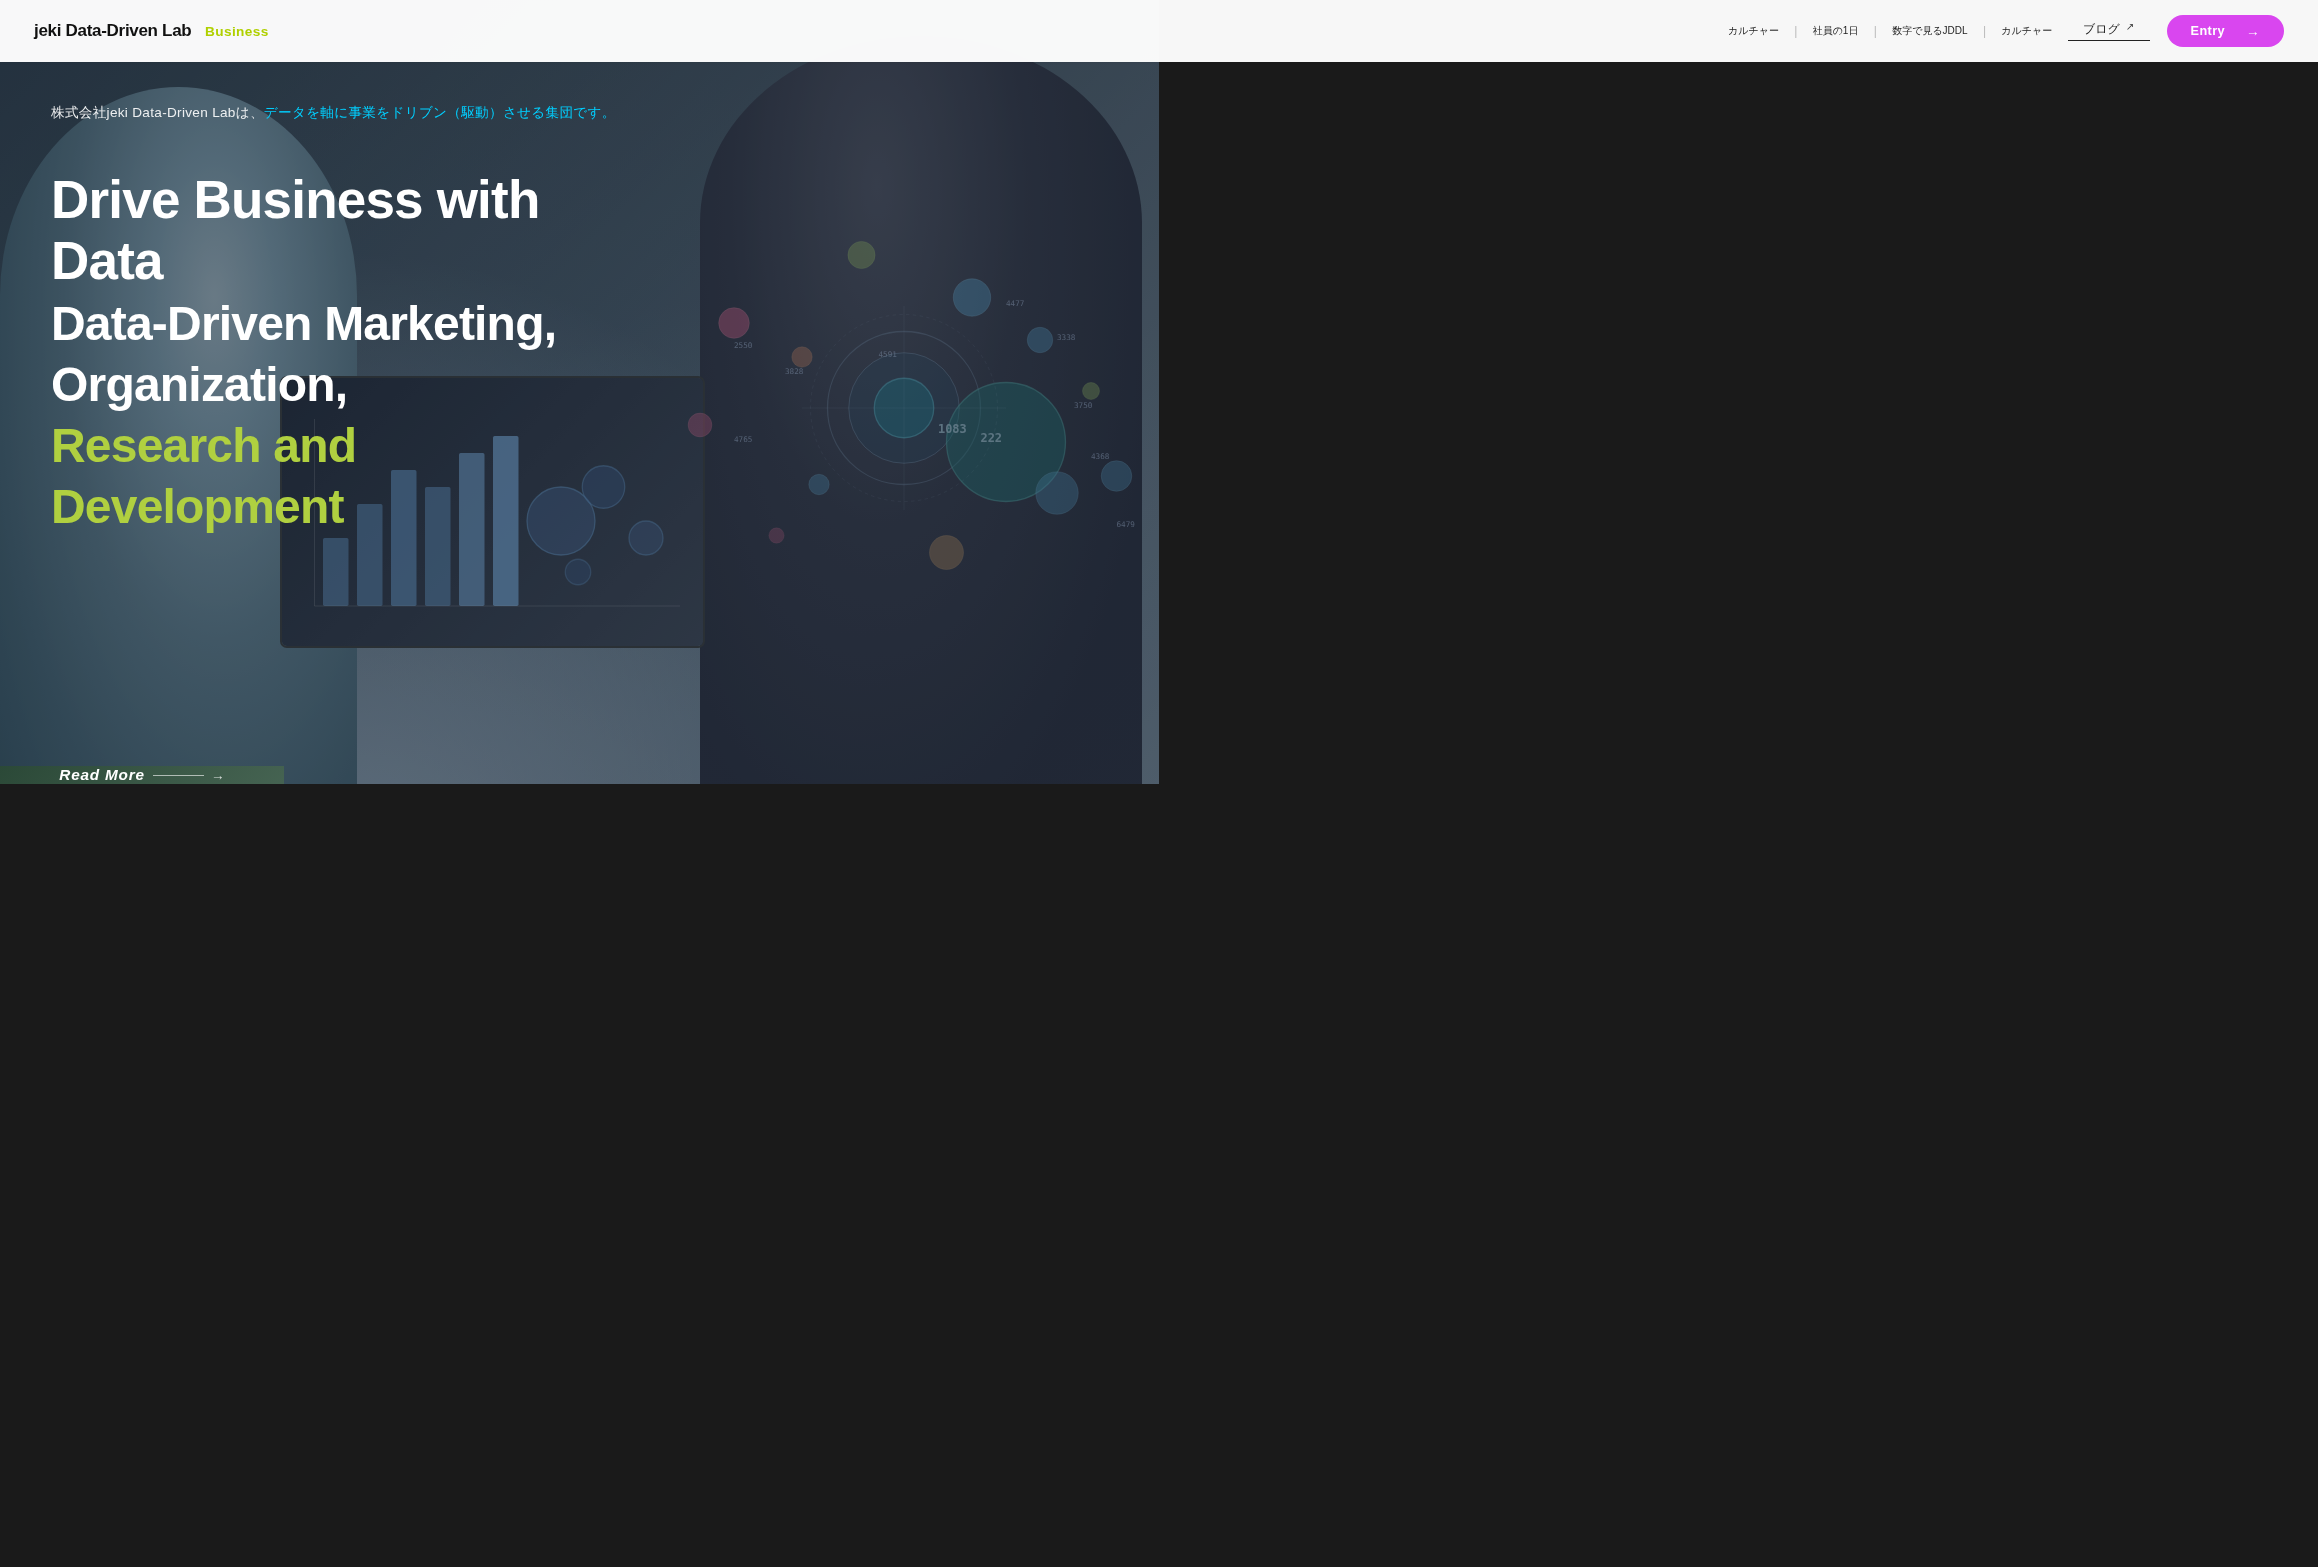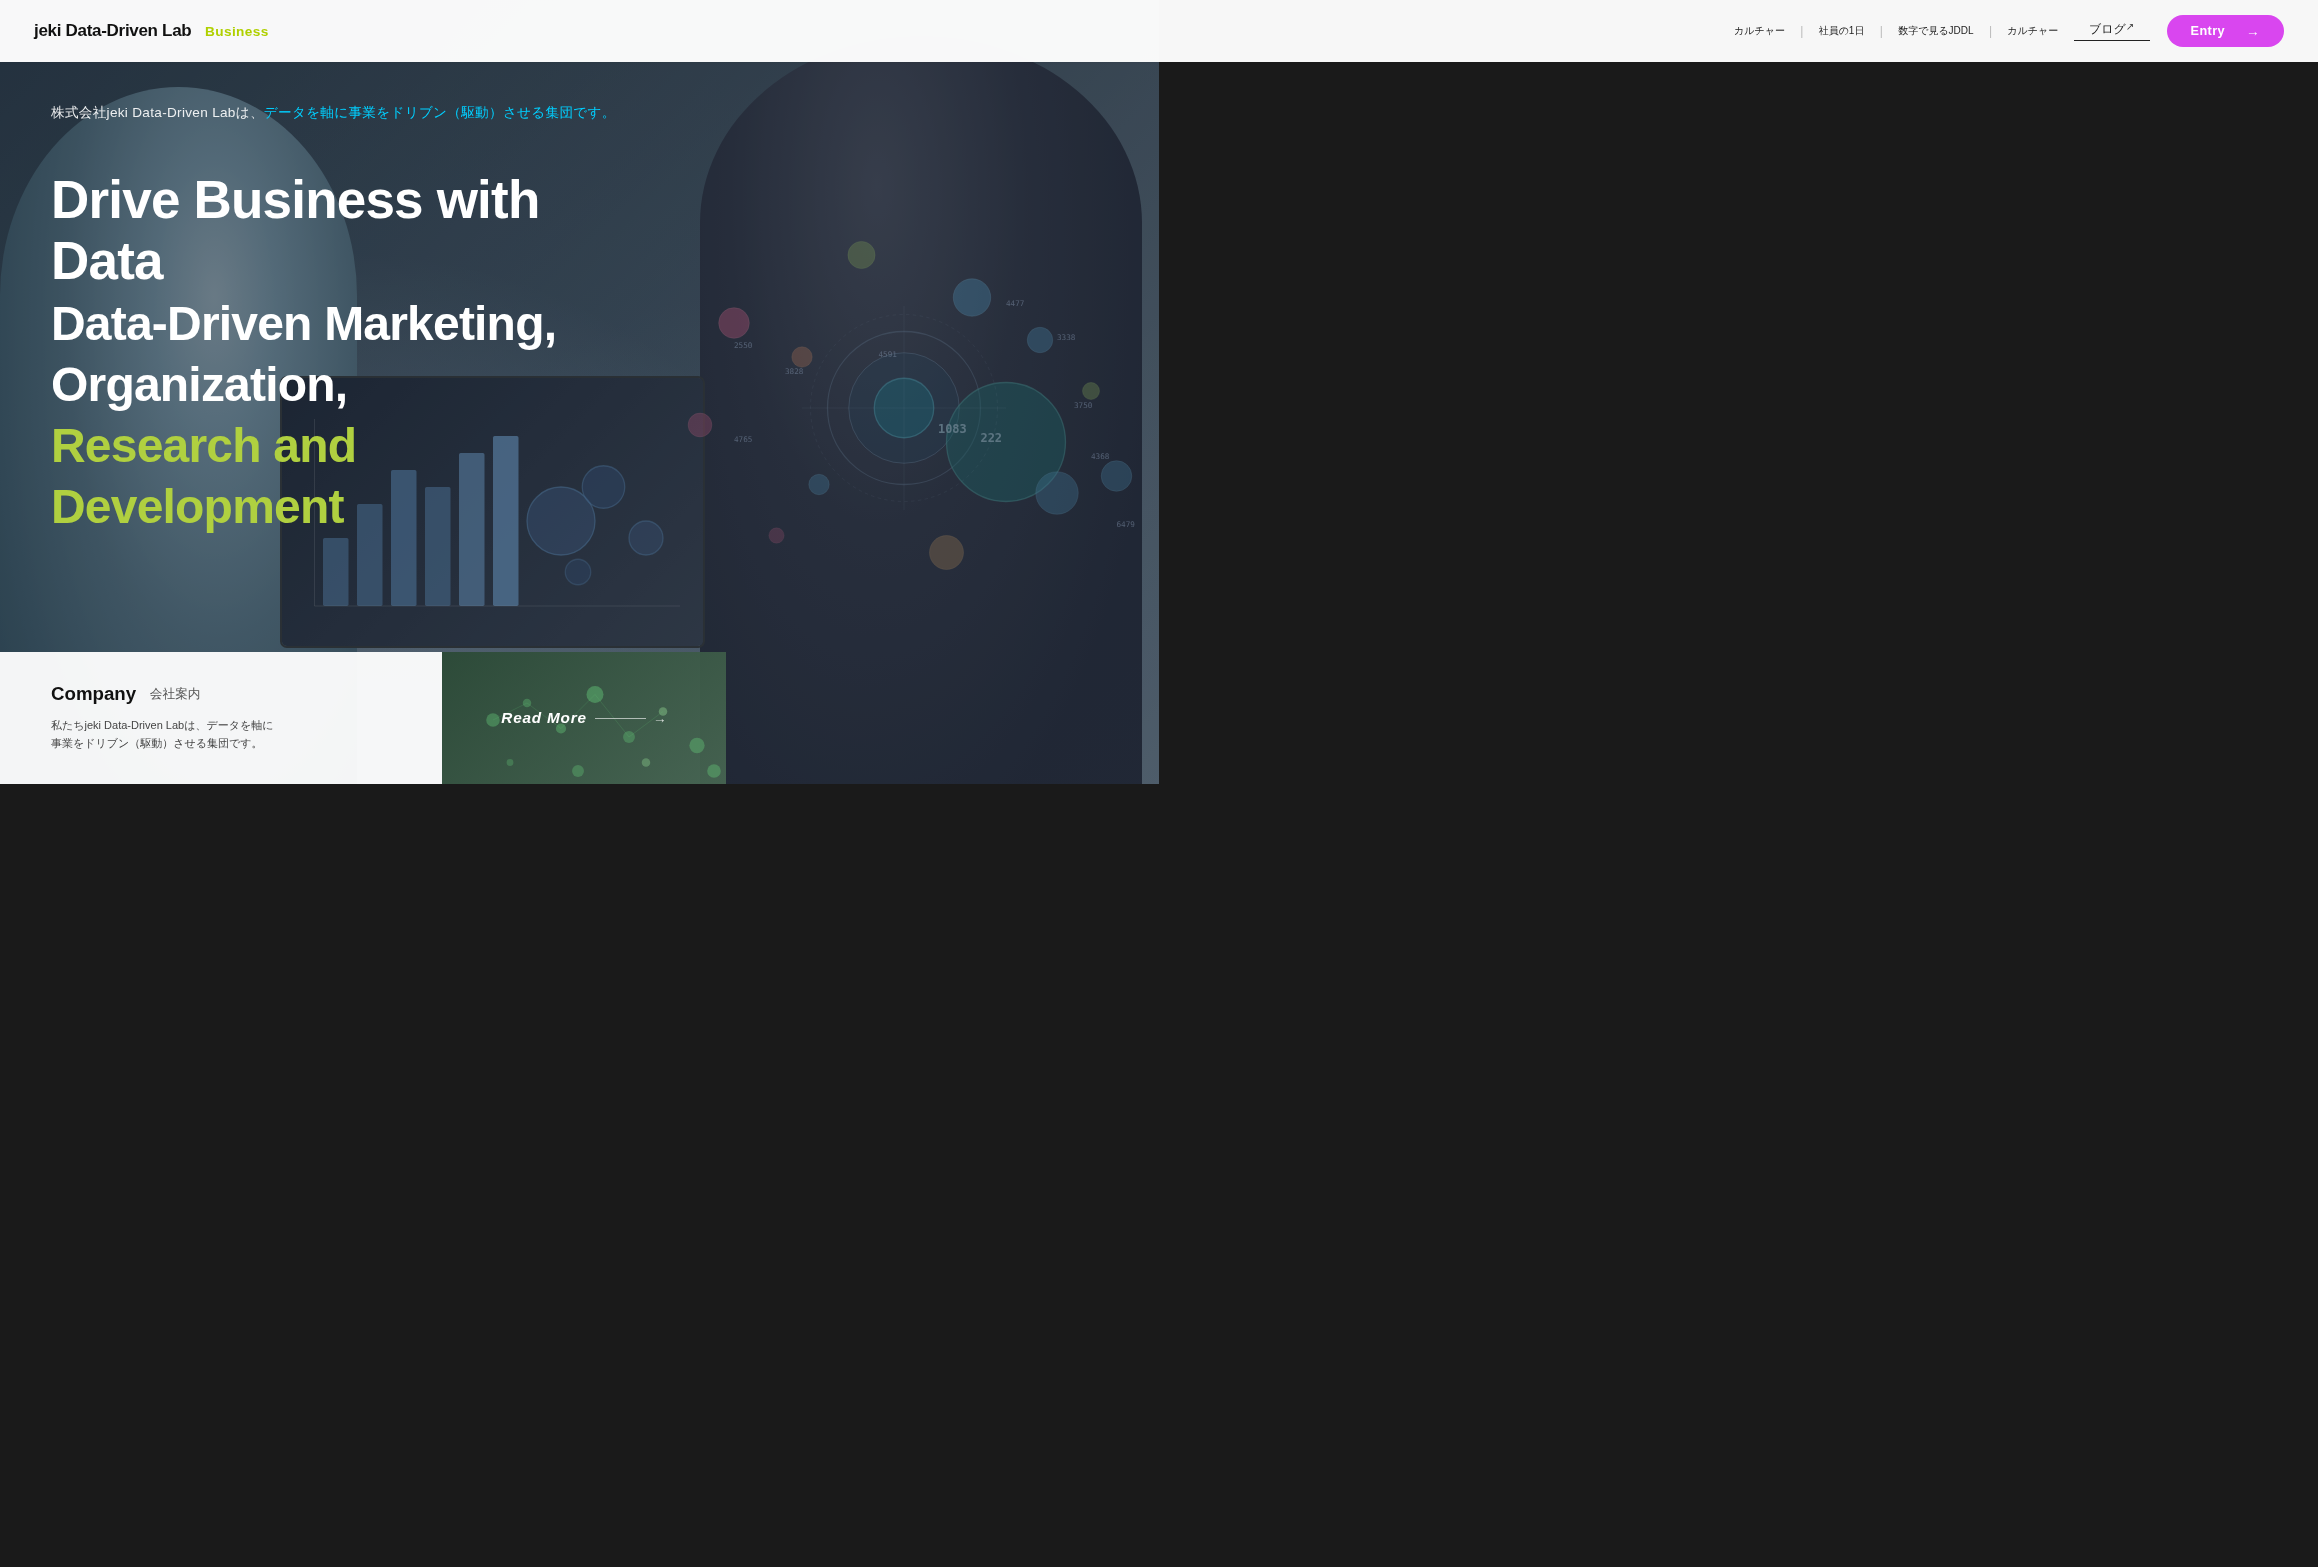--- a/index.html
+++ b/index.html
@@ -67,21 +67,21 @@
     }
 
     .nav-separator {
       color: #bbb;
       font-size: 12px;
     }
 
     .nav-blog {
       display: flex;
       align-items: flex-start;
-      gap: 0;
+      gap: 6px;
       padding: 0 15.3px;
       font-size: 12px;
       color: #222;
       cursor: pointer;
       border-bottom: 1.7px solid #222;
       padding-bottom: 1.7px;
     }
 
     .external-icon {
       font-size: 10.2px;
@@ -464,30 +464,20 @@
       <h1>
         <span>Drive Business with Data</span><br>
         <span class="line2">Data-Driven Marketing,</span><br>
         <span class="line3">Organization,</span><br>
         <span class="line4">Research and Development</span>
       </h1>
     </div>
   </div>
 
   <div class="bottom-cards">
-    <div class="card-company">
-      <div class="card-title">
-        <span class="card-title-en">Company</span>
-        <span class="card-title-ja">会社案内</span>
-      </div>
-      <div class="card-desc">
-        <p>私たちjeki Data-Driven Labは、データを軸に</p>
-        <p>事業をドリブン（駆動）させる集団です。</p>
-      </div>
-    </div>
 
     <div class="card-readmore">
       <div class="card-readmore-bg"></div>
 
       <div class="readmore-dots">
         <svg width="340" height="153" viewBox="0 0 400 180">
           <circle cx="60" cy="80" r="8" fill="rgba(100,200,120,0.4)"></circle>
           <circle cx="100" cy="60" r="5" fill="rgba(100,200,120,0.35)"></circle>
           <circle cx="140" cy="90" r="6" fill="rgba(100,200,120,0.4)"></circle>
           <circle cx="180" cy="50" r="10" fill="rgba(100,200,120,0.45)"></circle>

